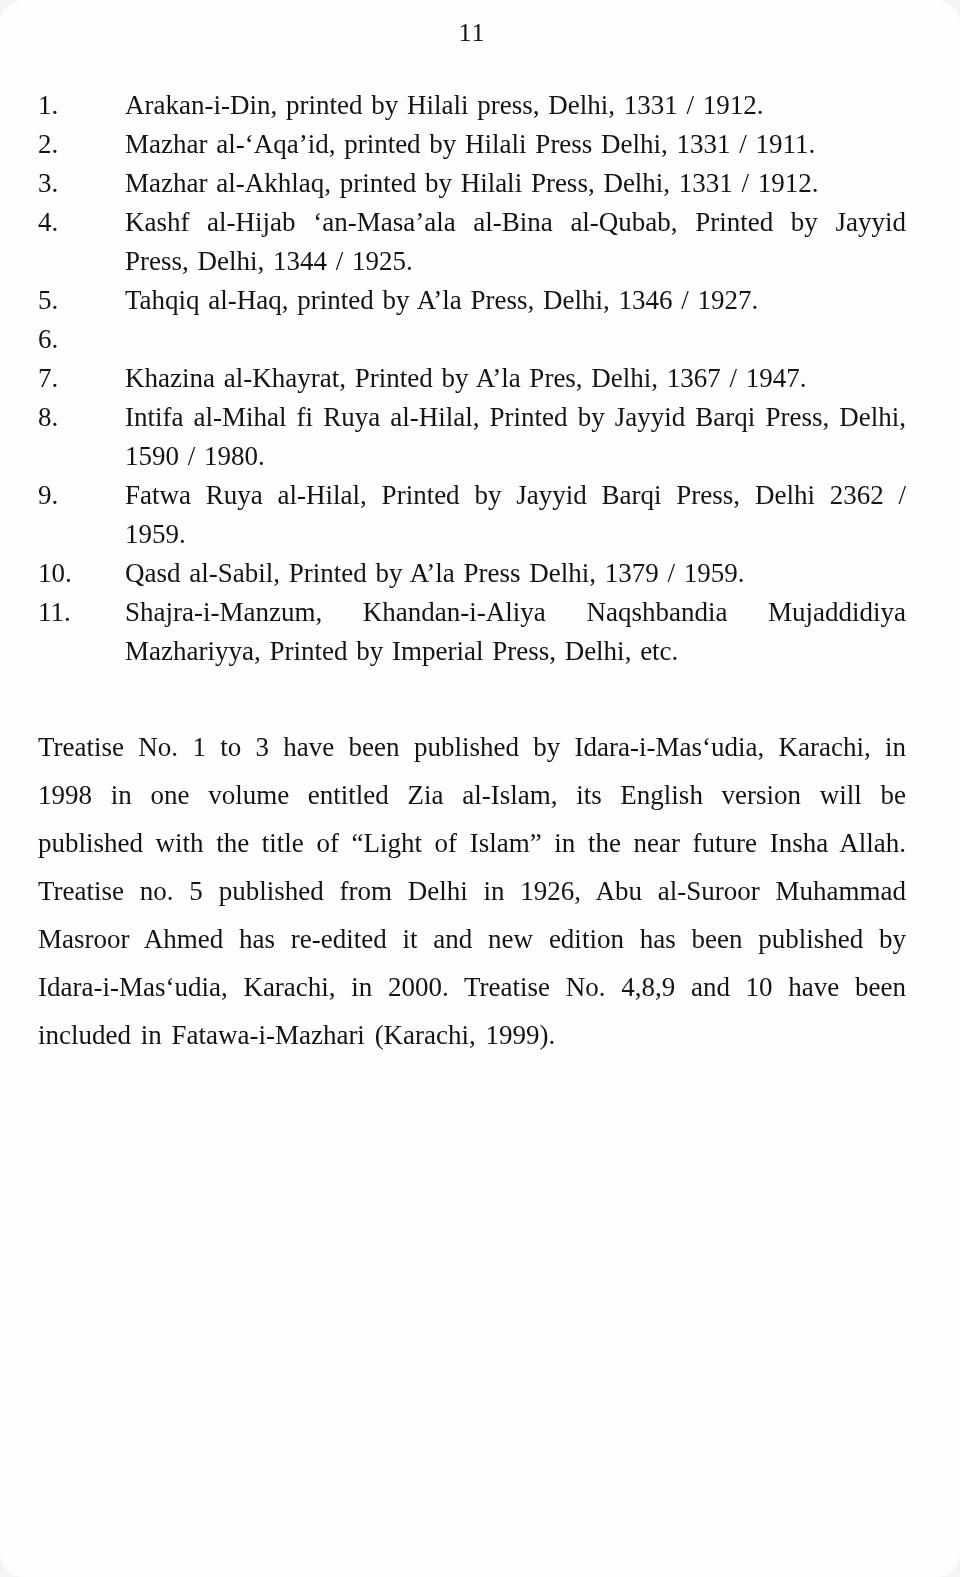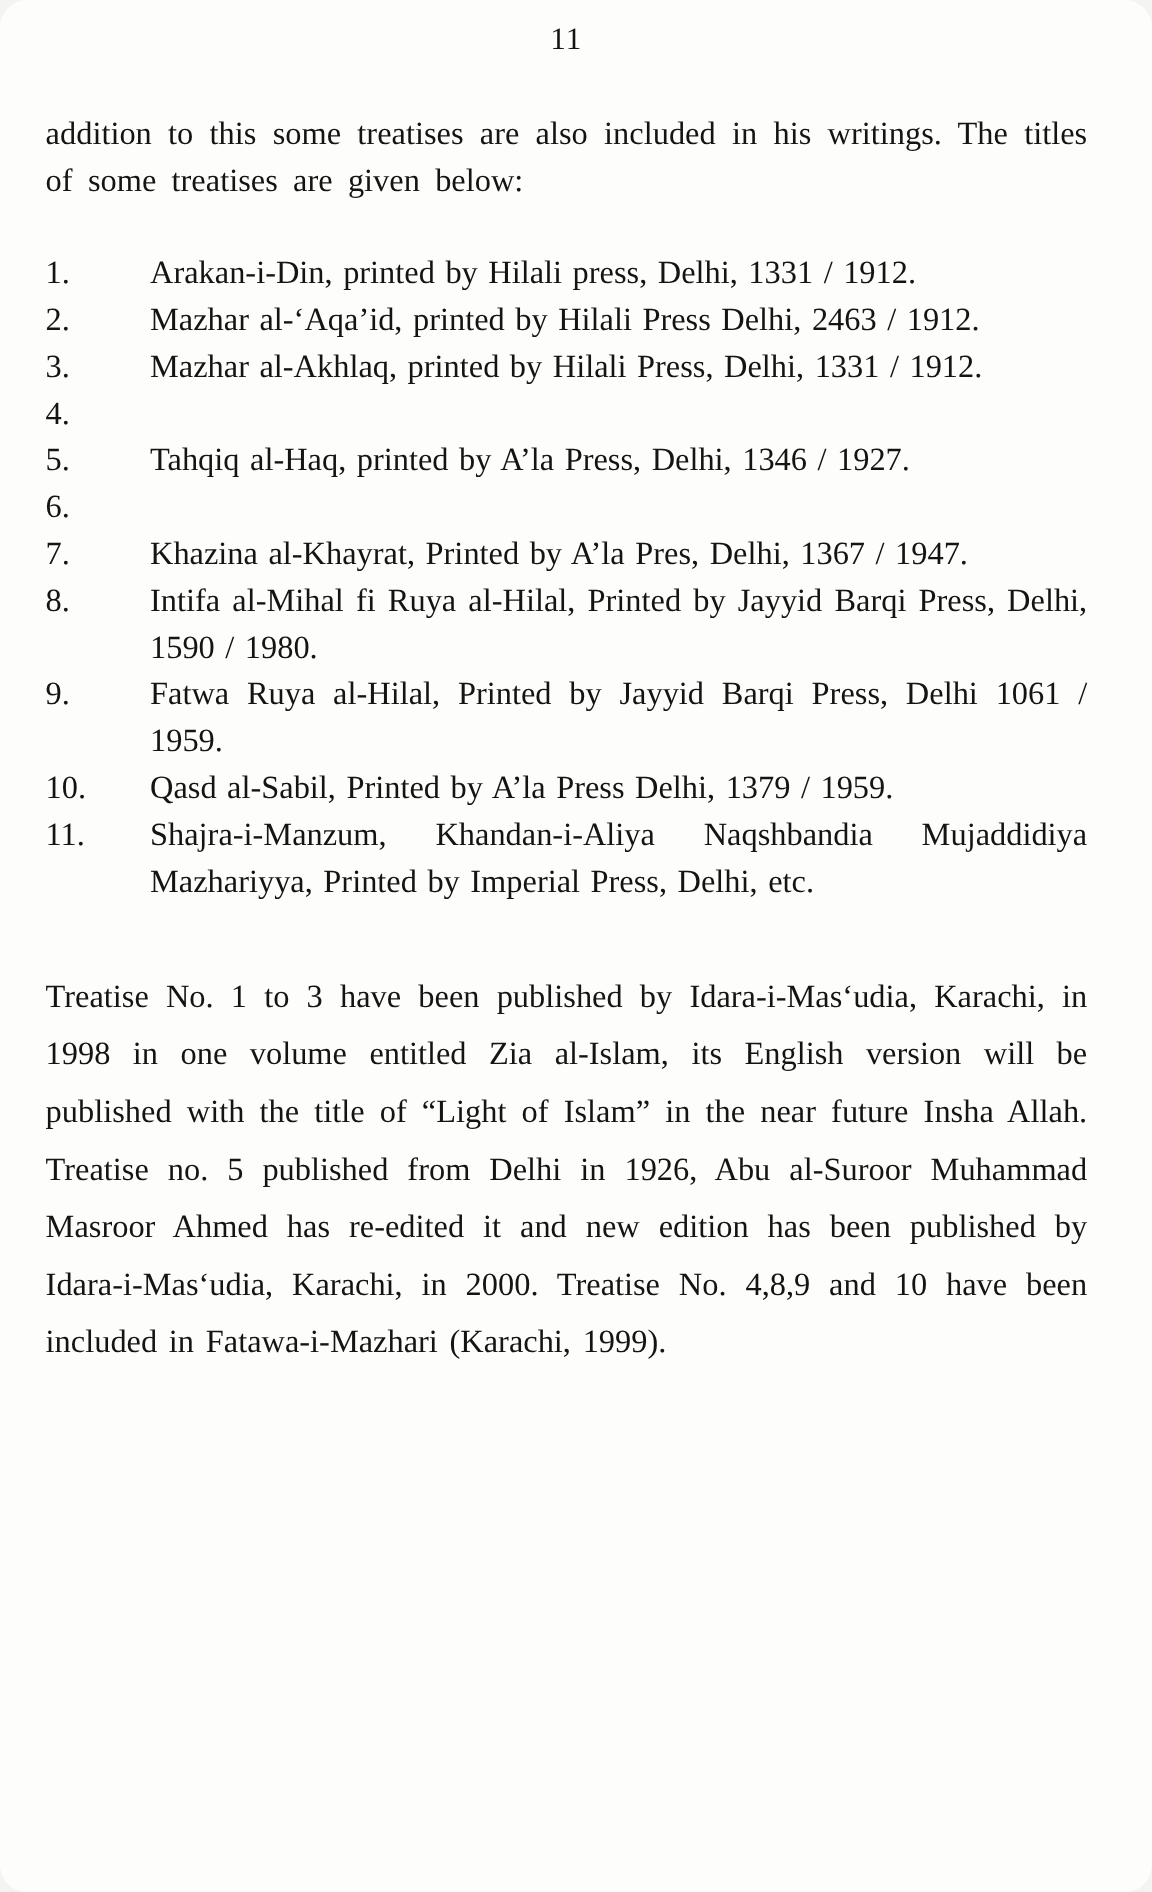--- a/index.html
+++ b/index.html
@@ -59,41 +59,41 @@
     word-spacing: 3px;
   }
 </style>
 </head>
 <body>
 
 <div class="page">
 
   <div class="page-number">11</div>
 
-  <p class="intro">addition to this some treatises are also included in his writings. The titles of some treatises are given below:</p>
 
   <div class="treatise-list">
 
     <div class="list-item">
       <span class="item-number">1.</span>
       <span class="item-text">Arakan-i-Din, printed by Hilali press, Delhi, 1331 / 1912.</span>
     </div>
 
     <div class="list-item">
       <span class="item-number">2.</span>
-      <span class="item-text">Mazhar al-‘Aqa’id, printed by Hilali Press Delhi, 2463 / 1912.</span>
+      <span class="item-text">Mazhar al-‘Aqa’id, printed by Hilali Press Delhi, 1331 / 1911.</span>
     </div>
 
     <div class="list-item">
       <span class="item-number">3.</span>
       <span class="item-text">Mazhar al-Akhlaq, printed by Hilali Press, Delhi, 1331 / 1912.</span>
     </div>
 
     <div class="list-item">
       <span class="item-number">4.</span>
+      <span class="item-text">Kashf al-Hijab ‘an-Masa’ala al-Bina al-Qubab, Printed by Jayyid Press, Delhi, 1344 / 1925.</span>
     </div>
 
     <div class="list-item">
       <span class="item-number">5.</span>
       <span class="item-text">Tahqiq al-Haq, printed by A’la Press, Delhi, 1346 / 1927.</span>
     </div>
 
     <div class="list-item">
       <span class="item-number">6.</span>
     </div>
@@ -103,21 +103,21 @@
       <span class="item-text">Khazina al-Khayrat, Printed by A’la Pres, Delhi, 1367 / 1947.</span>
     </div>
 
     <div class="list-item">
       <span class="item-number">8.</span>
       <span class="item-text">Intifa al-Mihal fi Ruya al-Hilal, Printed by Jayyid Barqi Press, Delhi, 1590 / 1980.</span>
     </div>
 
     <div class="list-item">
       <span class="item-number">9.</span>
-      <span class="item-text">Fatwa Ruya al-Hilal, Printed by Jayyid Barqi Press, Delhi 1061 / 1959.</span>
+      <span class="item-text">Fatwa Ruya al-Hilal, Printed by Jayyid Barqi Press, Delhi 2362 / 1959.</span>
     </div>
 
     <div class="list-item">
       <span class="item-number">10.</span>
       <span class="item-text">Qasd al-Sabil, Printed by A’la Press Delhi, 1379 / 1959.</span>
     </div>
 
     <div class="list-item">
       <span class="item-number">11.</span>
       <span class="item-text">Shajra-i-Manzum, Khandan-i-Aliya Naqshbandia Mujaddidiya Mazhariyya, Printed by Imperial Press, Delhi, etc.</span>

